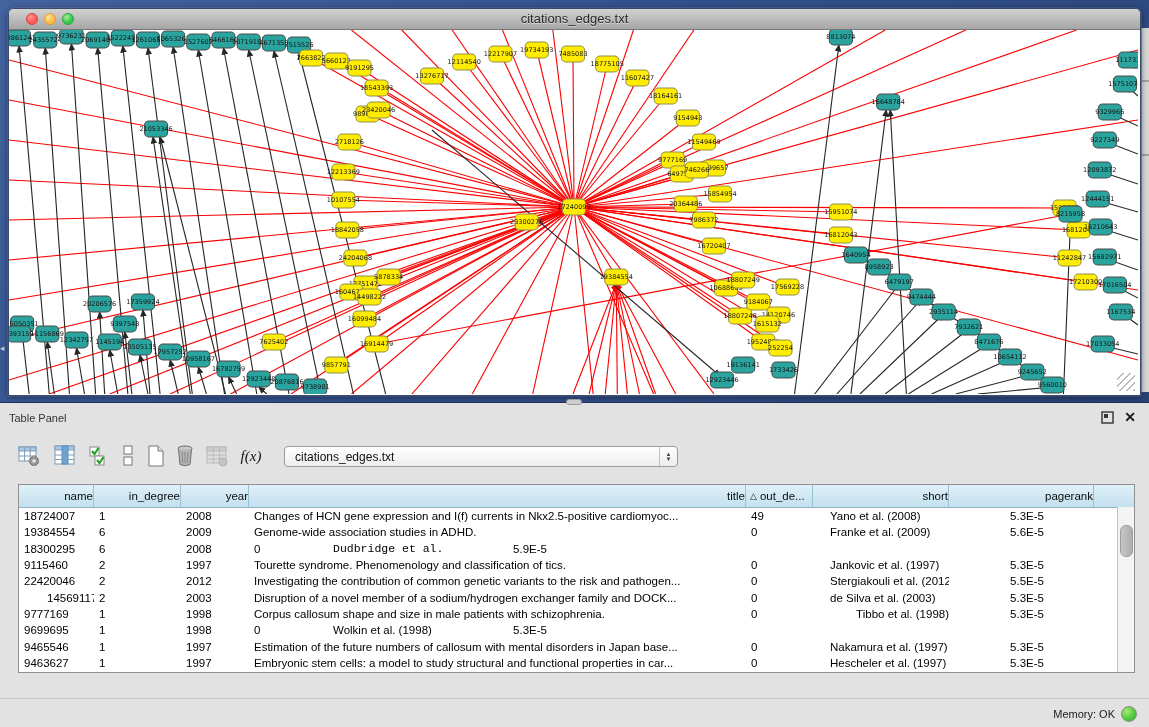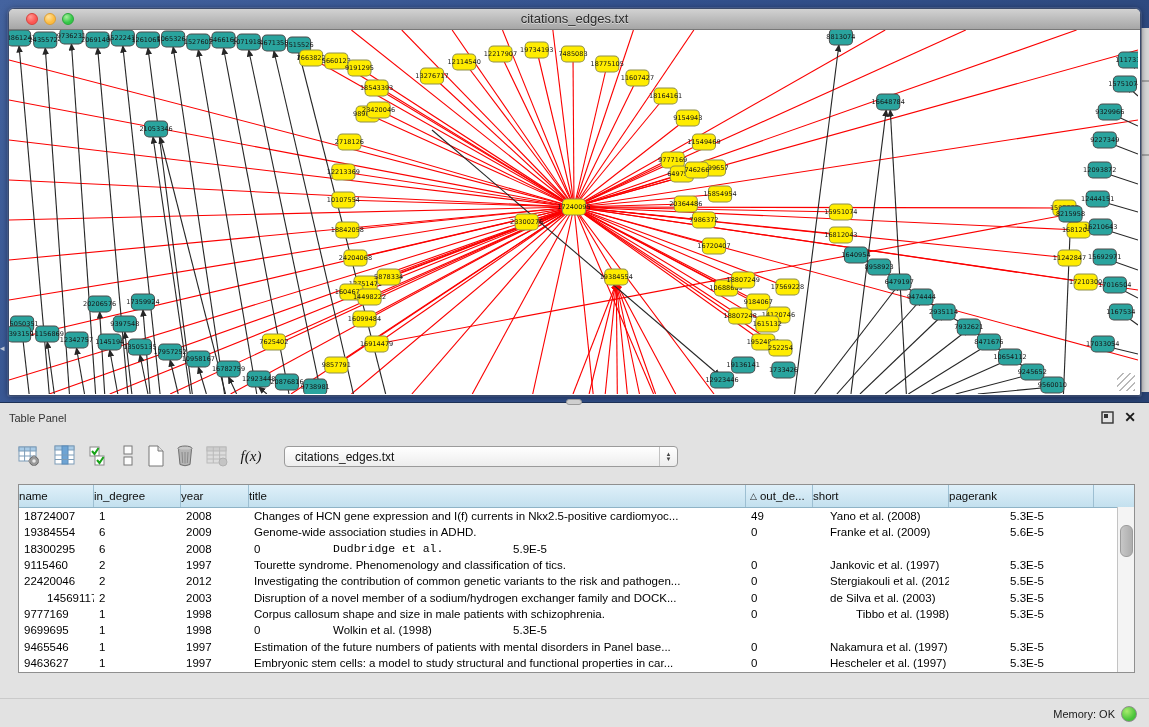--- a/index.html
+++ b/index.html
@@ -45,21 +45,21 @@
     background:linear-gradient(#ffffff,#ededed);border:1px solid #9b9b9b;border-radius:4px;}
   #combo-text{position:absolute;left:10px;top:3px;font-size:12px;color:#111;}
   #combo-arrows{position:absolute;right:0;top:0;width:17px;height:100%;border-left:1px solid #c2c2c2;
     display:flex;flex-direction:column;align-items:center;justify-content:center;color:#444;}
   #combo-arrows span{font-size:6px;line-height:5px;}
   
   #table-view{position:absolute;left:18px;top:81px;width:1117px;height:189px;background:#fff;
     border:1px solid #8f8f8f;box-sizing:border-box;}
   #thead{display:flex;height:22px;background:linear-gradient(#dff0f9,#c3e0ee);border-bottom:1px solid #8fb3c6;}
   .th{box-sizing:border-box;border-right:1px solid #9dbfd2;font-size:11.5px;color:#0c0c0c;
-      display:flex;align-items:center;justify-content:flex-start;overflow:hidden;white-space:nowrap;}
+      display:flex;align-items:center;justify-content:flex-end;overflow:hidden;white-space:nowrap;}
   .th.sorted{justify-content:flex-start;padding-left:4px;}
   .th .tri{font-size:9px;margin-right:3px;color:#222;}
   #tbody{position:relative;}
   .tr{display:flex;height:16.3px;align-items:center;}
   .td{box-sizing:border-box;font-size:11.5px;color:#000;overflow:hidden;white-space:nowrap;padding-left:5px;}
   .td.c5{padding-left:17px;}
   .td.c6{padding-left:11px;text-align:center;}
   #vscroll{position:absolute;right:0;top:22px;bottom:0;width:16px;background:#f4f4f4;border-left:1px solid #c3c3c3;}
   #vthumb{position:absolute;left:2px;top:18px;width:11px;height:30px;border-radius:6px;
     background:linear-gradient(90deg,#c7c7c7,#adadad);border:1px solid #9c9c9c;}
@@ -893,21 +893,21 @@
             <div class="td c1" style="width: 87px;">1</div>
             <div class="td c2" style="width: 68px;">1998</div>
             <div class="td c4" style="width: 67px;">0</div>
             <div class="td c5" style="width: 136px;">Wolkin et al. (1998)</div>
             <div class="td c6" style="width: 145px;">5.3E-5</div>
           </div>
           <div class="tr">
             <div class="td c0" style="width: 75px;">9465546</div>
             <div class="td c1" style="width: 87px;">1</div>
             <div class="td c2" style="width: 68px;">1997</div>
-            <div class="td c3" style="width: 497px;">Estimation of the future numbers of patients with mental disorders in Panel base...</div>
+            <div class="td c3" style="width: 497px;">Estimation of the future numbers of callosum with mental disorders in Japan base...</div>
             <div class="td c4" style="width: 67px;">0</div>
             <div class="td c5" style="width: 136px;">Nakamura et al. (1997)</div>
             <div class="td c6" style="width: 145px;">5.3E-5</div>
           </div>
           <div class="tr">
             <div class="td c0" style="width: 75px;">9463627</div>
             <div class="td c1" style="width: 87px;">1</div>
             <div class="td c2" style="width: 68px;">1997</div>
             <div class="td c3" style="width: 497px;">Embryonic stem cells: a model to study structural and functional properties in car...</div>
             <div class="td c4" style="width: 67px;">0</div>

